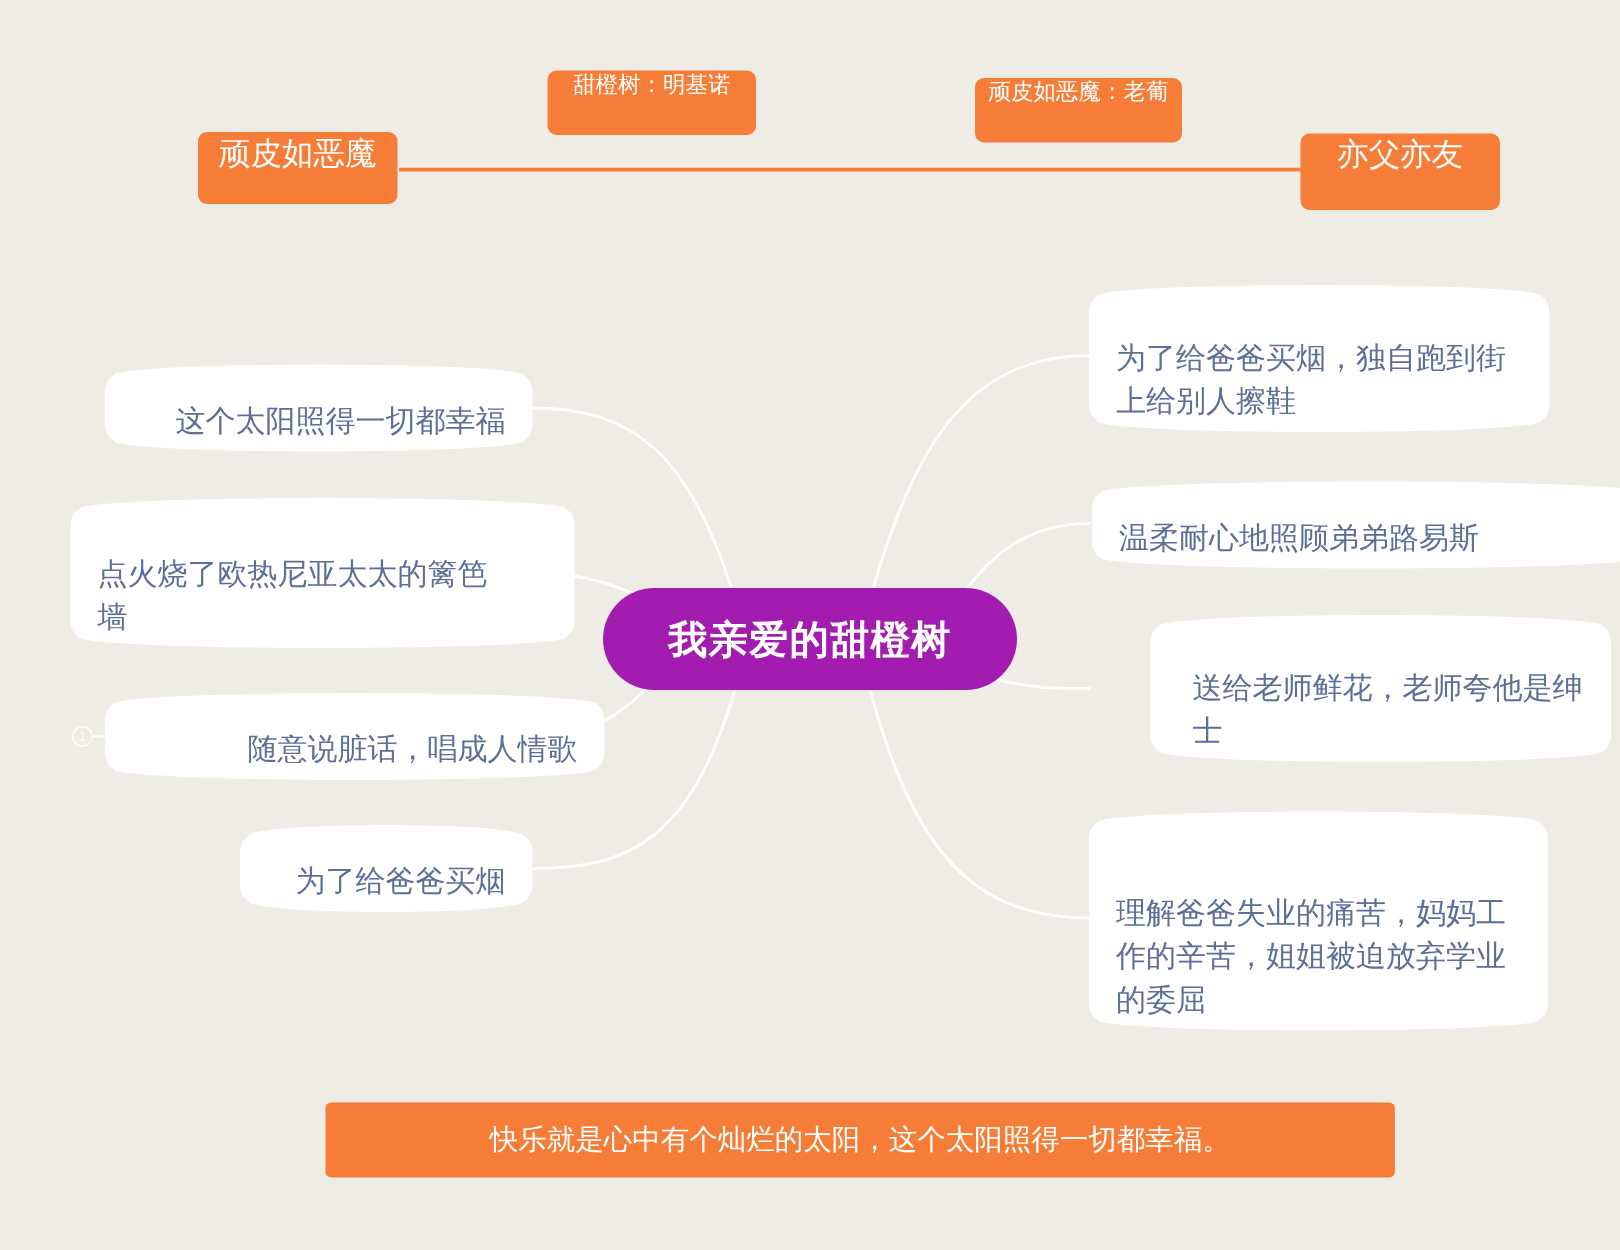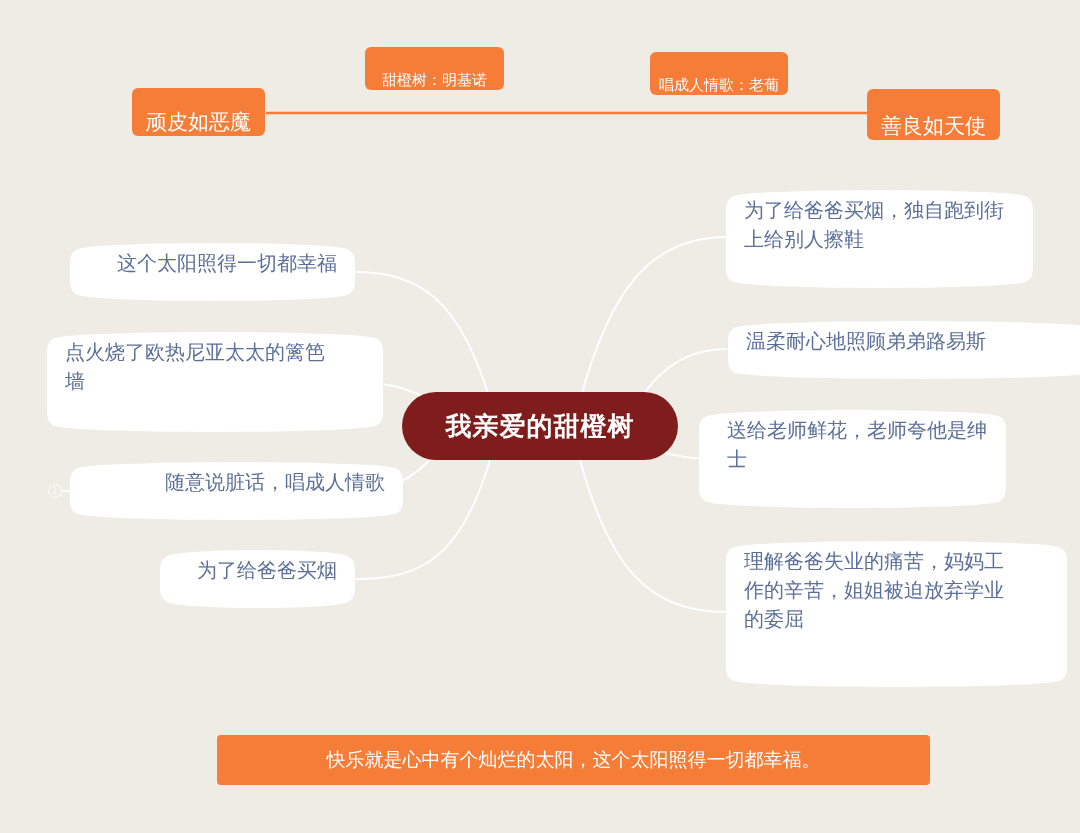--- a/index.html
+++ b/index.html
@@ -8,46 +8,46 @@
     background: #efebe5;
     position: relative;
     overflow: hidden;
     font-family: "DejaVu Sans", "Liberation Sans", sans-serif;
   }
   .abs { position: absolute; box-sizing: border-box; }
   .orange-box {
     background: #f57d38;
     color: #ffffff;
     border-radius: 6px;
-    display: flex; align-items: flex-end; justify-content: center;
+    display: flex; align-items: flex-start; justify-content: center;
     white-space: nowrap;
   }
   .big-label { font-size: 21px; }
   .small-label { font-size: 15px; }
   .node {
     background: #ffffff;
     color: #5b6f98;
     font-size: 20px;
     line-height: 29px;
-    display: flex; align-items: flex-start;
+    display: flex; align-items: flex-end;
     padding: 0 18px;
     border-radius: 10px / 12px;
   }
   
   .node::before, .node::after {
     content: ""; position: absolute; left: 6px; right: 6px; height: 14px;
     background: #ffffff; border-radius: 50%;
   }
   .node::before { top: -6px; }
   .node::after { bottom: -6px; }
   .node span { position: relative; z-index: 1; }
   .node.right { justify-content: flex-start; }
   .node.left { justify-content: flex-end; }
   .central {
-    background: #7f1d1d;
+    background: #a21caf;
     color: #ffffff;
     font-weight: bold;
     font-size: 26px;
     border-radius: 34px;
     display: flex; align-items: center; justify-content: center;
     letter-spacing: 1px;
   }
   .banner {
     background: #f57d38;
     color: #ffffff;
@@ -81,27 +81,27 @@
   <path d="M660 452 C 690 459, 700 459, 727 459" fill="none" stroke="#ffffff" stroke-width="2"></path>
   <path d="M580 460 C 610 570, 650 612, 727 612" fill="none" stroke="#ffffff" stroke-width="2"></path>
 
   <line x1="62" y1="491" x2="72" y2="491" stroke="#ffffff" stroke-width="1.5"></line>
 </svg>
 
 <div class="abs orange-box big-label" style="left:132px; top:88px; width:133px; height:48px;">
   <span>顽皮如恶魔</span>
 </div>
 <div class="abs orange-box big-label" style="left:867px; top:89px; width:133px; height:51px;">
-  <span>善良如天使</span>
+  <span>亦父亦友</span>
 </div>
 <div class="abs orange-box small-label" style="left:365px; top:47px; width:139px; height:43px;">
   <span>甜橙树：明基诺</span>
 </div>
 <div class="abs orange-box small-label" style="left:650px; top:52px; width:138px; height:43px;">
-  <span>唱成人情歌：老葡</span>
+  <span>顽皮如恶魔：老葡</span>
 </div>
 
 <div class="abs central" style="left:402px; top:392px; width:276px; height:68px;">
   <span>我亲爱的甜橙树</span>
 </div>
 
 <div class="abs node left" style="left:70px; top:249px; width:285px; height:46px;">
   <span>这个太阳照得一切都幸福</span>
 </div>
 <div class="abs node left" style="left:47px; top:338px; width:336px; height:88px; justify-content:flex-start;">
@@ -116,22 +116,22 @@
 <div class="abs node left" style="left:160px; top:556px; width:195px; height:46px;">
   <span>为了给爸爸买烟</span>
 </div>
 
 <div class="abs node right" style="left:726px; top:196px; width:307px; height:86px;">
   <span style="width:275px;">为了给爸爸买烟，独自跑到街上给别人擦鞋</span>
 </div>
 <div class="abs node right" style="left:728px; top:327px; width:371px; height:46px;">
   <span>温柔耐心地照顾弟弟路易斯</span>
 </div>
-<div class="abs node right" style="left:699px; top:416px; width:307px; height:86px;padding-left:28px;">
+<div class="abs node right" style="left:767px; top:416px; width:307px; height:86px;padding-left:28px;">
   <span style="width:275px;">送给老师鲜花，老师夸他是绅士</span>
 </div>
-<div class="abs node right" style="left:726px; top:547px; width:341px; height:134px;">
+<div class="abs node right" style="left:726px; top:547px; width:306px; height:134px;">
   <span style="width:275px;">理解爸爸失业的痛苦，妈妈工作的辛苦，姐姐被迫放弃学业的委屈</span>
 </div>
 
 <div class="abs banner" style="left:217px; top:735px; width:713px; height:50px;">
   <span>快乐就是心中有个灿烂的太阳，这个太阳照得一切都幸福。</span>
 </div>
 
 </body></html>

